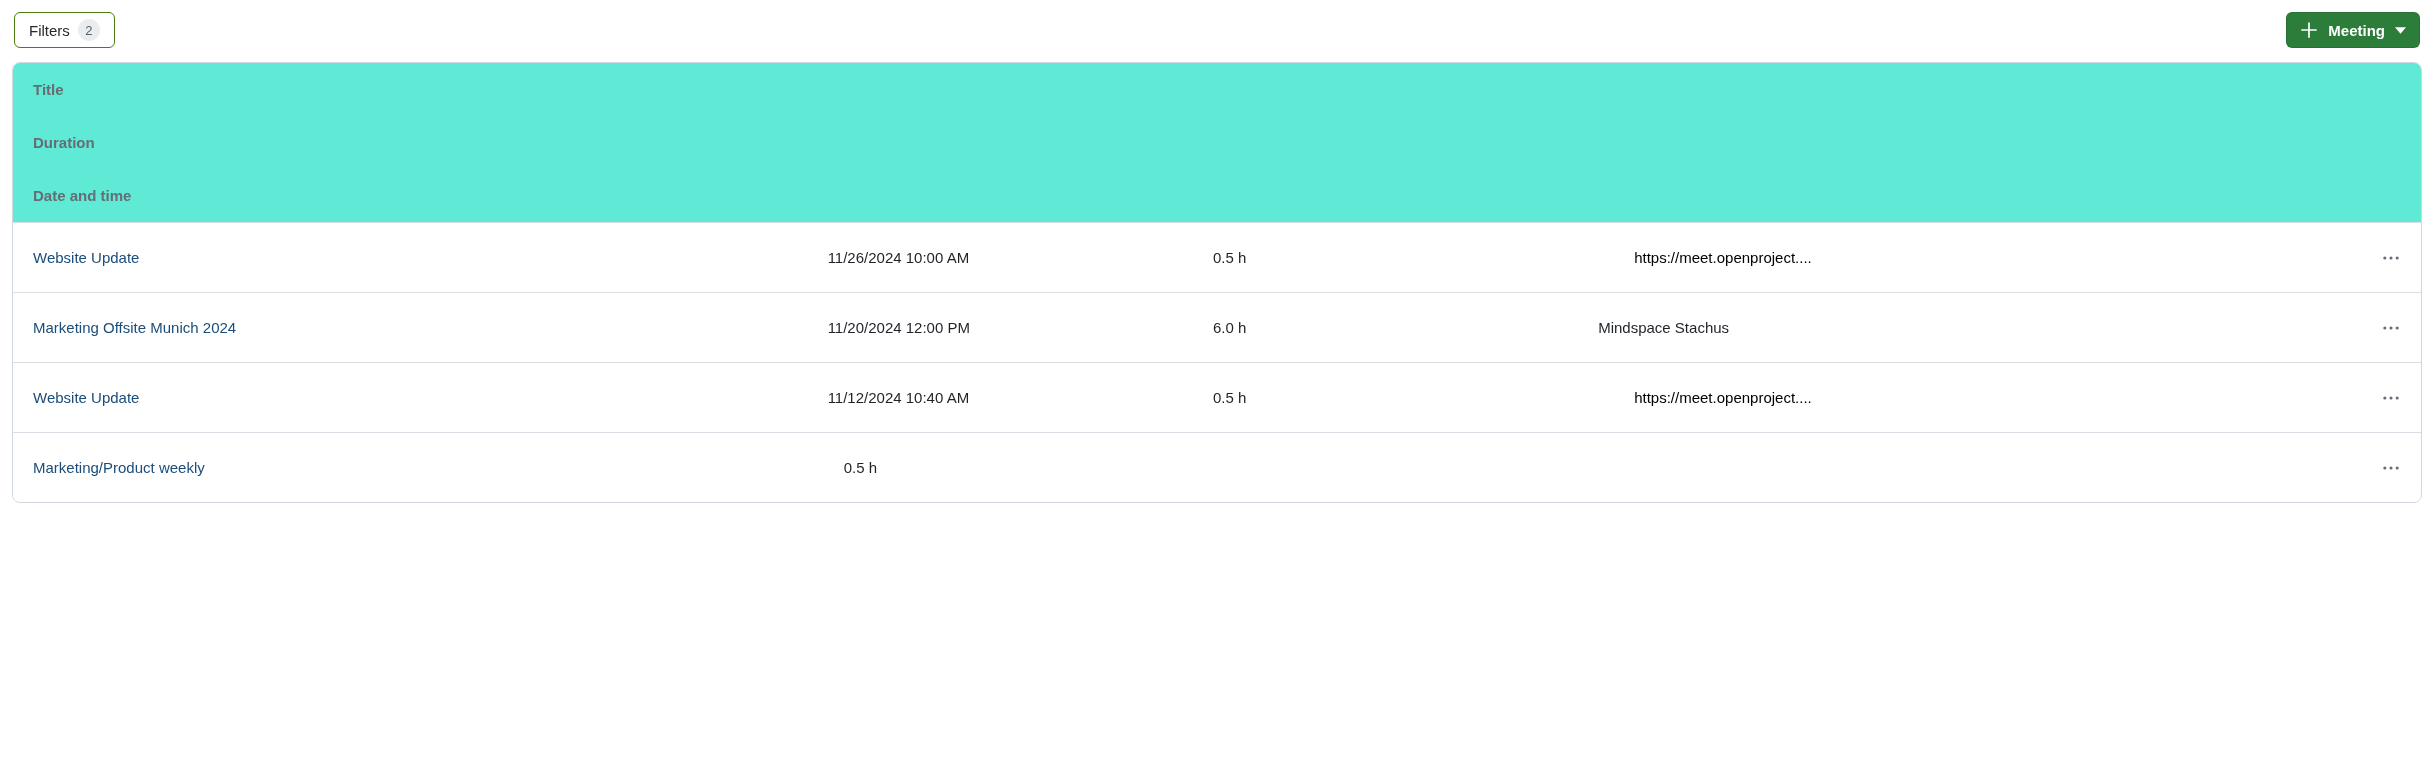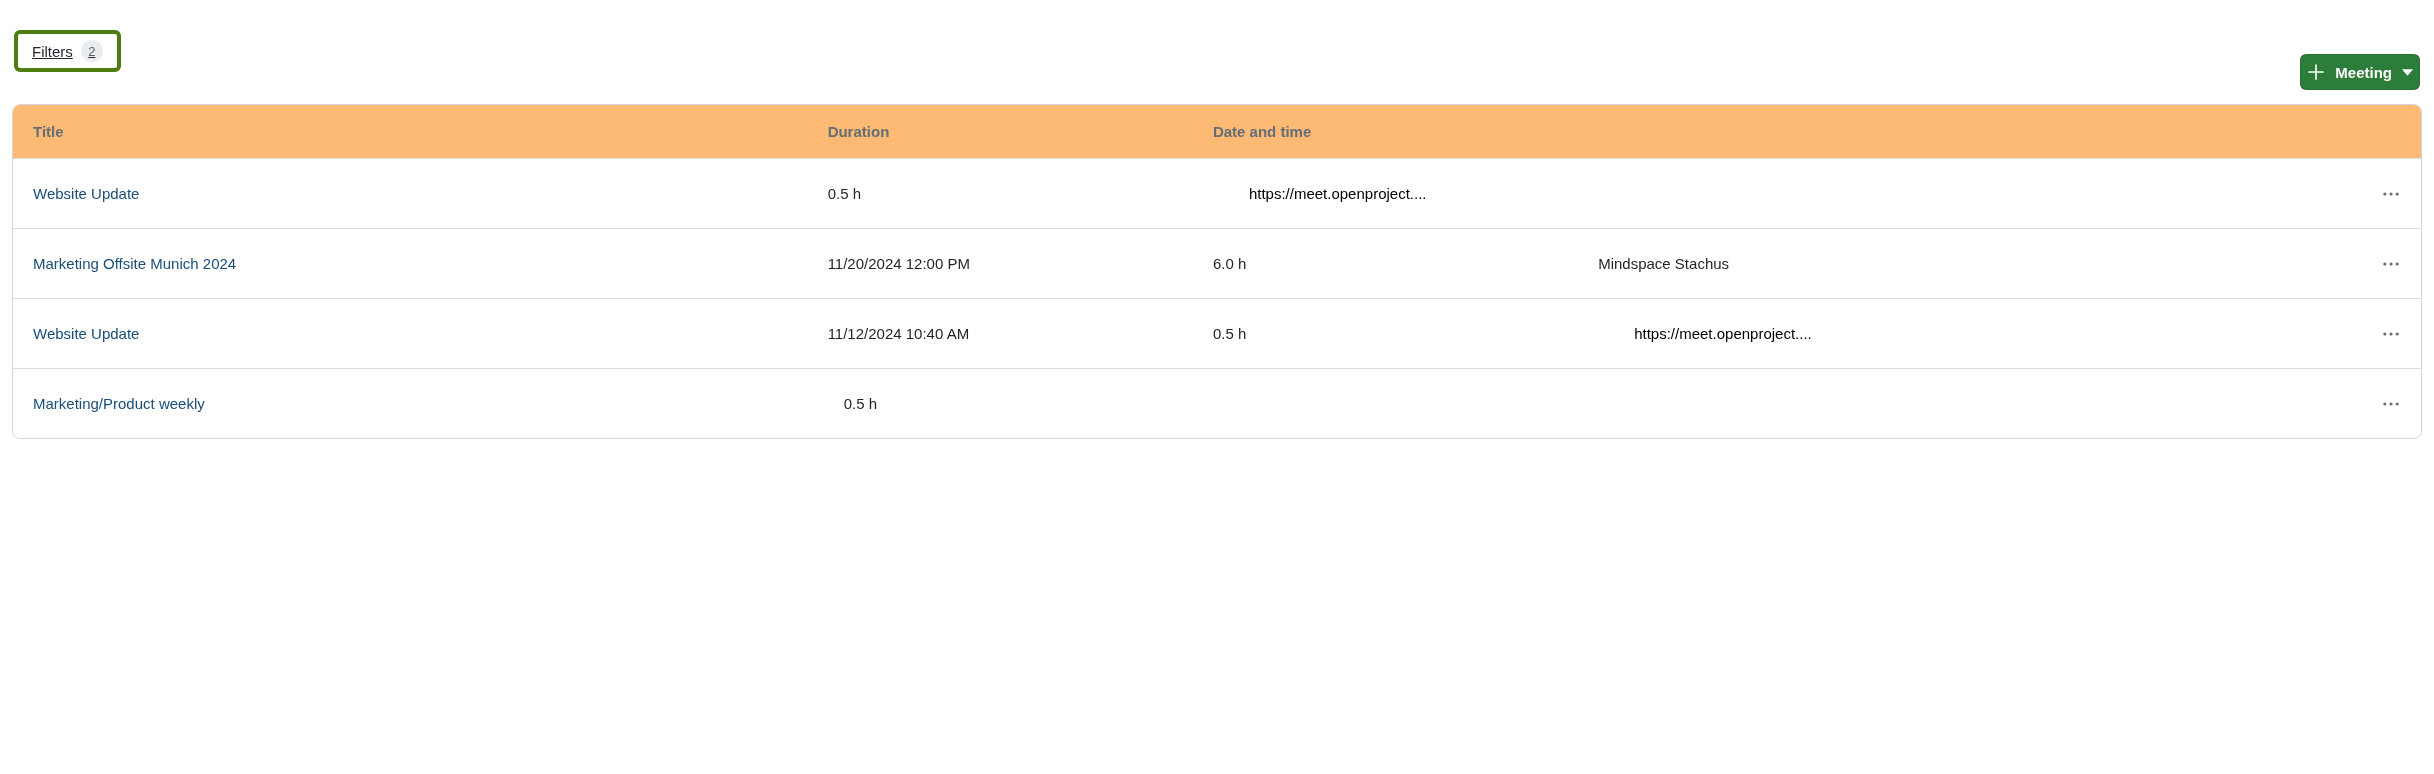--- a/index.html
+++ b/index.html
@@ -19,76 +19,75 @@
       align-items: center;
       margin-bottom: 14px;
       padding: 0 2px;
     }
     .filters-btn {
       display: inline-flex;
       align-items: center;
       gap: 8px;
       padding: 6px 14px;
       background: #fff;
-      border: 4px solid #4d7c0f;
+      border: 1px solid #4d7c0f;
       border-radius: 6px;
       font-size: 15px;
       font-weight: 500;
       color: #24292f;
       cursor: pointer;
-      text-decoration: underline;
     }
     .filters-badge {
       display: inline-flex;
       align-items: center;
       justify-content: center;
       min-width: 22px;
       height: 22px;
       padding: 0 6px;
       background: #eaedf0;
       border-radius: 11px;
       font-size: 13px;
       font-weight: 500;
       color: #57606a;
     }
     .meeting-btn {
       display: inline-flex;
       align-items: center;
       gap: 10px;
-      padding: 8px 6px;
+      padding: 8px 13px;
       background: #2d7d3a;
       border: 1px solid rgba(27,31,36,0.15);
       border-radius: 6px;
       font-size: 15px;
       font-weight: 600;
       color: #fff;
       cursor: pointer;
-      margin-top: 42px;
     }
     .meeting-btn svg {
       display: block;
     }
     .plus-icon {
       width: 18px;
       height: 18px;
     }
     .caret-icon {
       width: 11px;
       height: 7px;
     }
     .table-wrap {
       border: 1px solid #d0d7de;
       border-radius: 8px;
       overflow: hidden;
       background: #fff;
     }
     .thead {
       display: flex;
-      background: #fdba74;
+      background: #5eead4;
       border-bottom: 1px solid #d8dee4;
+      flex-direction: column;
     }
     .th {
       padding: 18px 20px;
       font-size: 15px;
       font-weight: 600;
       color: #656d76;
       text-align: left;
     }
     .tbody-row {
       display: flex;
@@ -179,20 +178,21 @@
 <div class="table-wrap">
   <div class="thead">
     <div class="th col-title">Title</div>
     <div class="th col-duration">Duration</div>
     <div class="th col-datetime">Date and time</div>
     <div class="th col-actions"></div>
   </div>
   <div id="tbody">
       <div class="tbody-row">
         <div class="td col-title"><a class="link" href="#">Website Update</a></div>
+        <div class="td col-datetime">11/26/2024 10:00 AM</div>
         <div class="td col-duration">0.5 h</div>
         <div class="td col-location"><a class="link location-link" href="#">https://meet.openproject....</a></div>
         <div class="td col-actions">
           <button class="kebab">
             <span>
               <svg viewBox="0 0 16 16" fill="currentColor">
                 <circle cx="2.5" cy="8" r="1.4"></circle>
                 <circle cx="8" cy="8" r="1.4"></circle>
                 <circle cx="13.5" cy="8" r="1.4"></circle>
               </svg>

